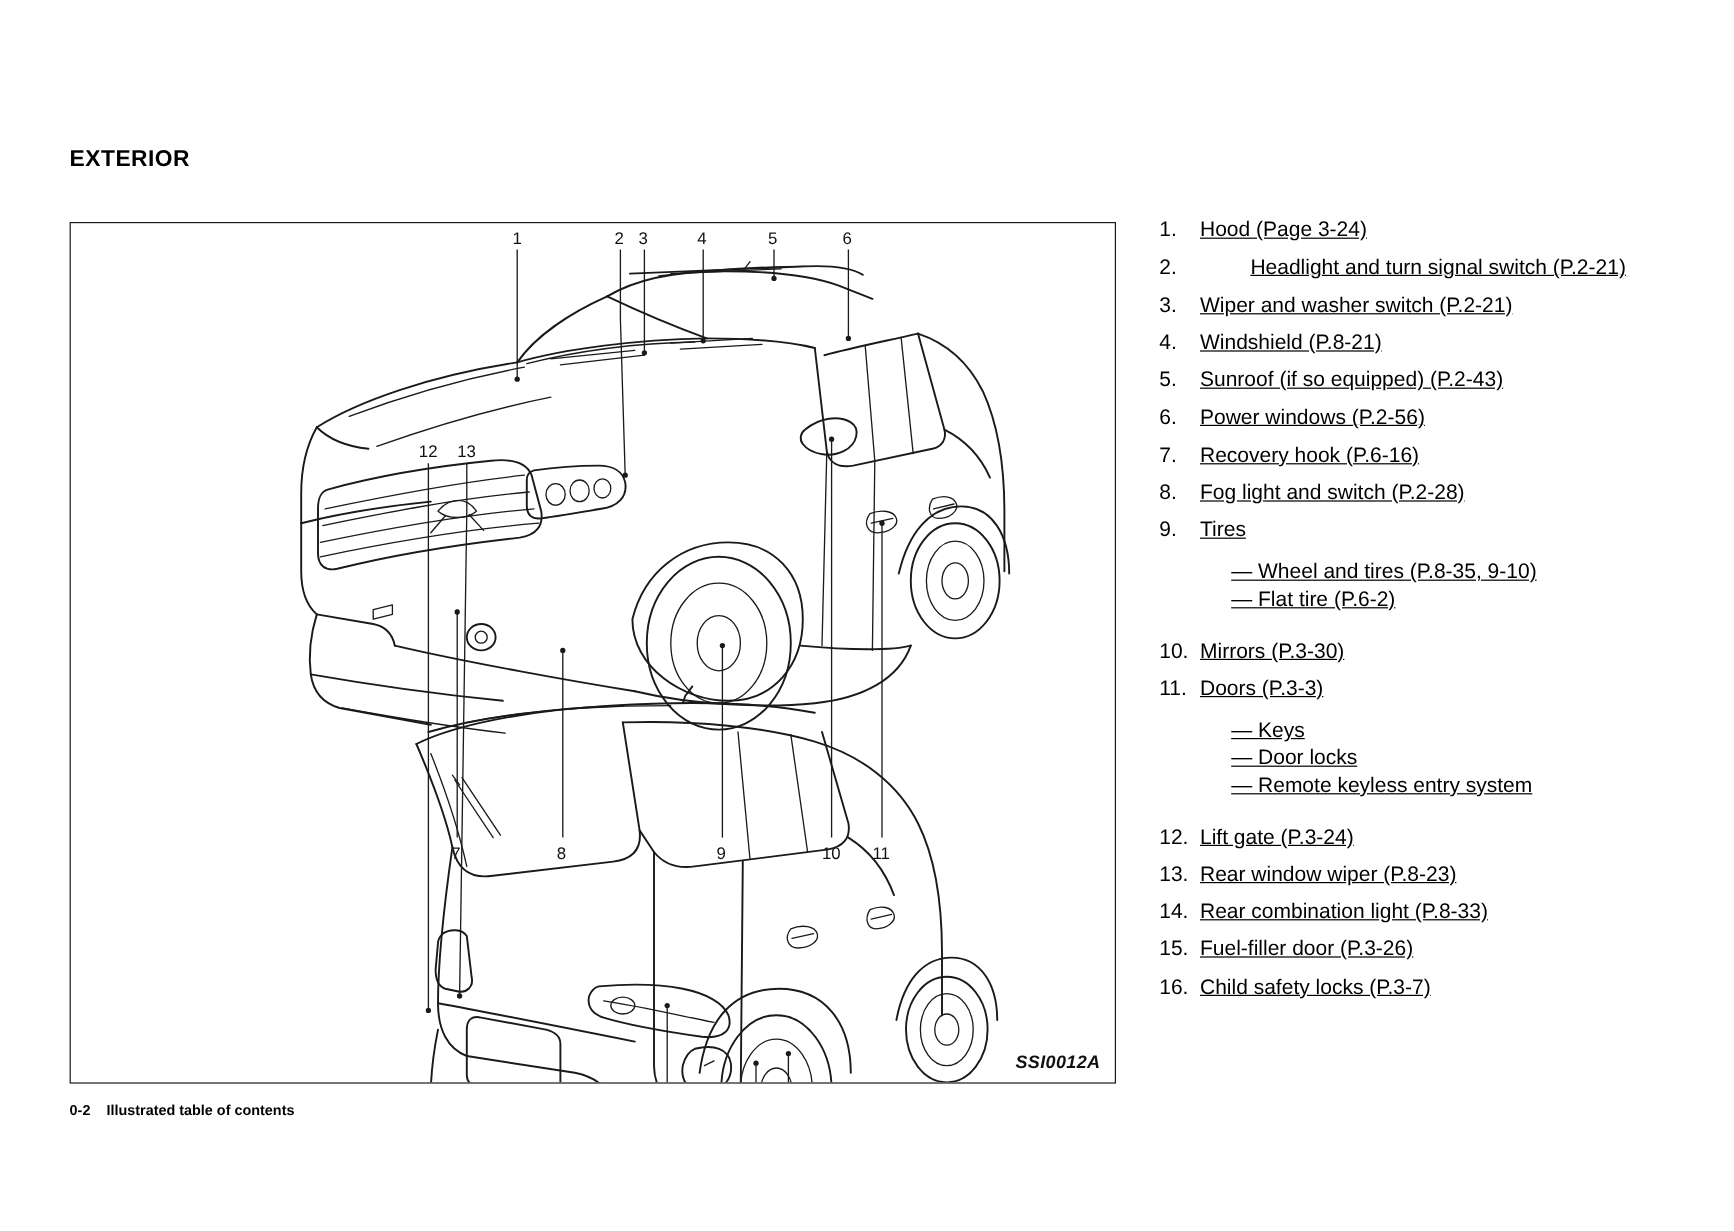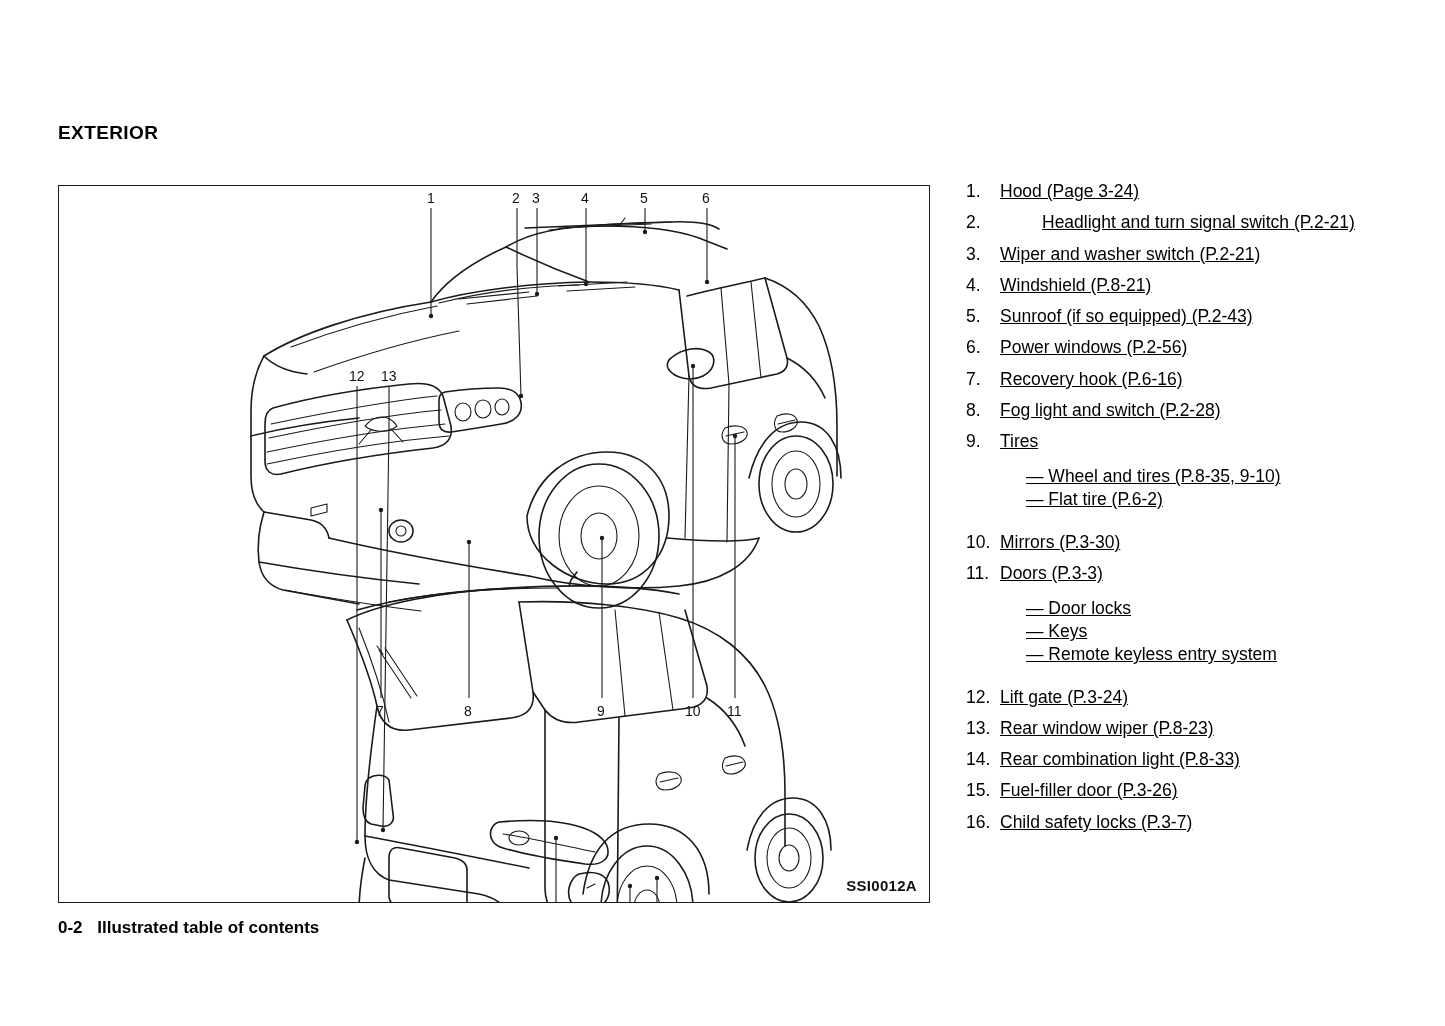--- a/index.html
+++ b/index.html
@@ -41,26 +41,27 @@
     background: #fff;
   }
   .figure-code {
     position: absolute;
     right: 12px;
     bottom: 8px;
     font-size: 15px;
     font-weight: bold;
     letter-spacing: 0.3px;
     color: #111;
+    font-style: italic;
   }
   .footer {
     position: absolute;
     left: 58px;
     top: 918px;
-    font-size: 17px;
+    font-size: 12px;
     font-weight: bold;
   }
   .footer .pg {
     margin-right: 10px;
   }
   .legend {
     position: absolute;
     left: 966px;
     top: 180px;
     width: 430px;
@@ -384,22 +385,22 @@
     <div class="legend-item">
       <span class="legend-num">10.</span>
       <span class="legend-text">Mirrors (P.3-30)</span>
     </div>
 
     <div class="legend-item">
       <span class="legend-num">11.</span>
       <span class="legend-text">
         <span>Doors (P.3-3)</span>
         <ul class="sublist">
+          <li>— Keys</li>
           <li>— Door locks</li>
-          <li>— Keys</li>
           <li>— Remote keyless entry system</li>
         </ul>
       </span>
     </div>
 
     <div class="legend-item">
       <span class="legend-num">12.</span>
       <span class="legend-text">Lift gate (P.3-24)</span>
     </div>
 

